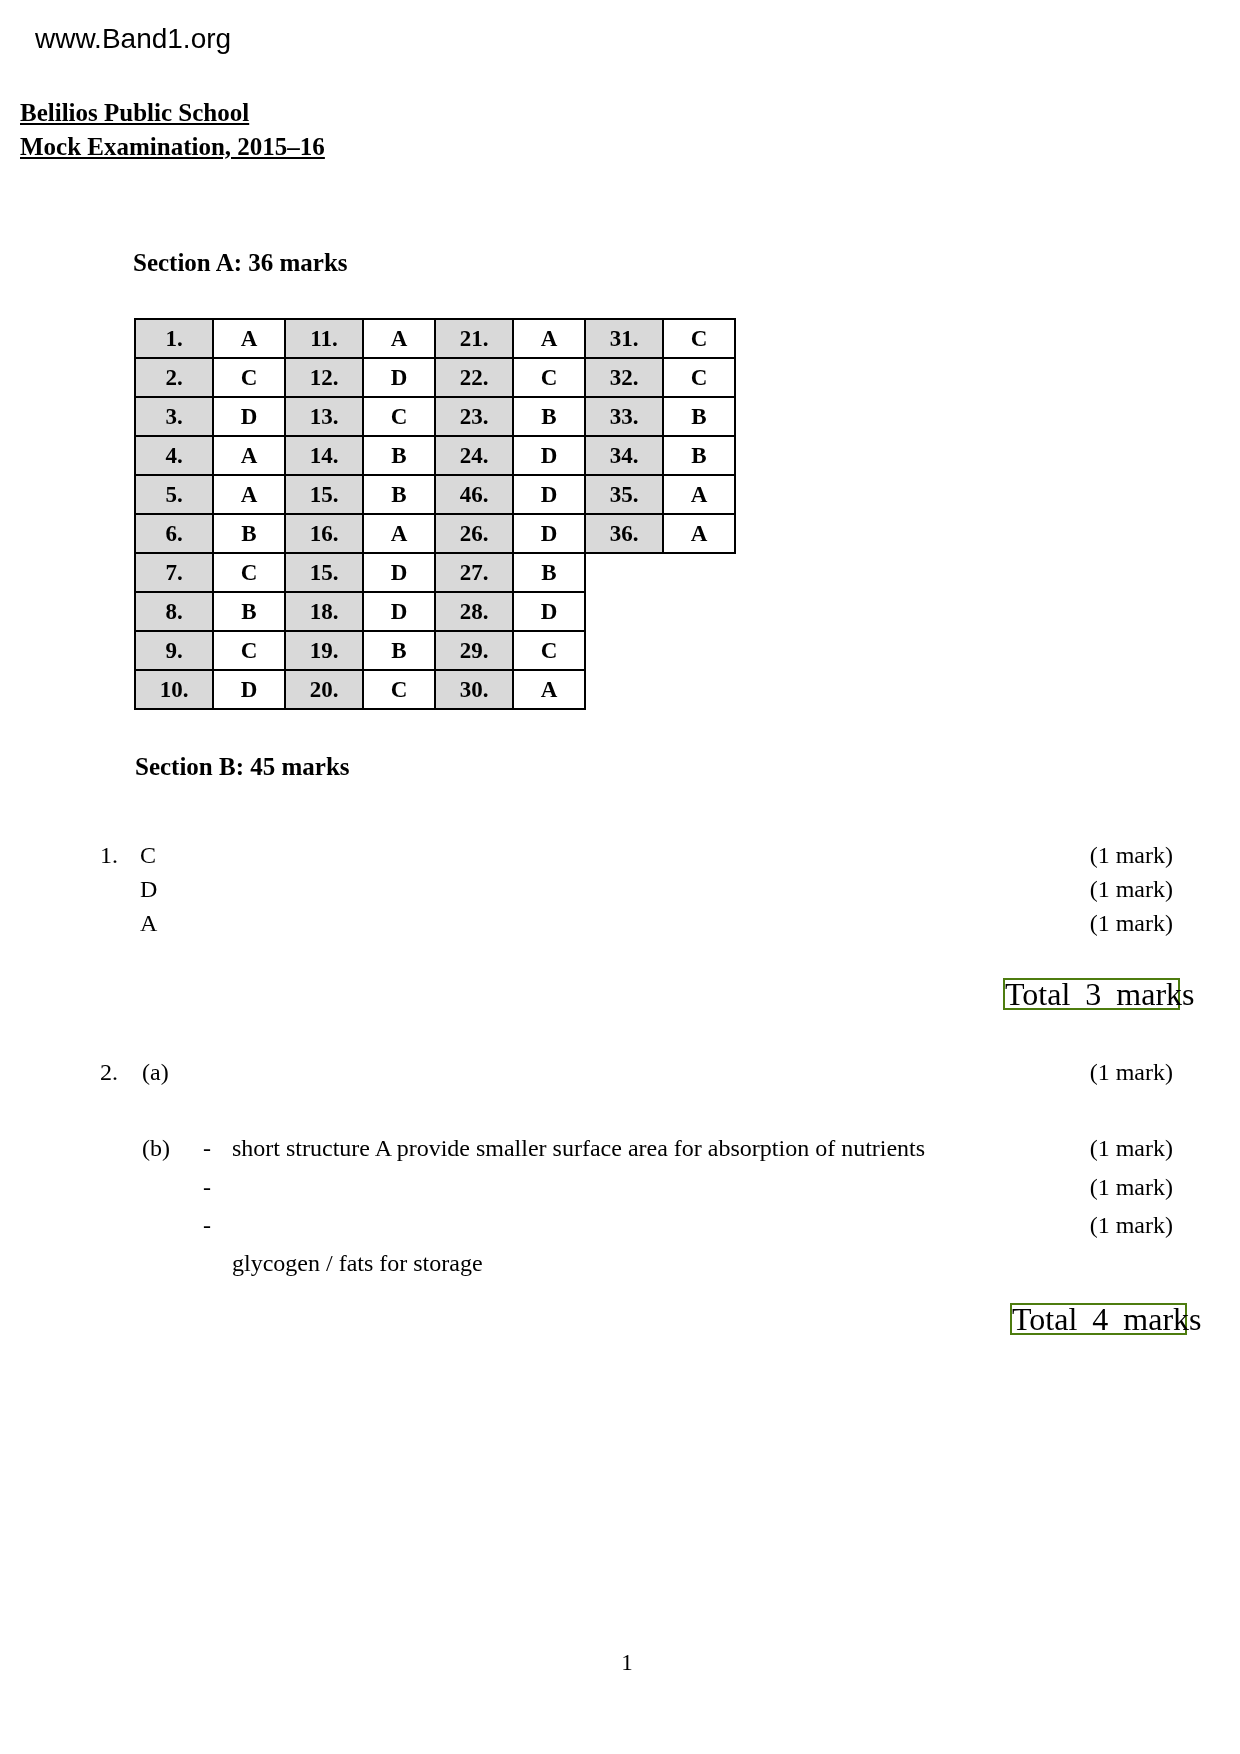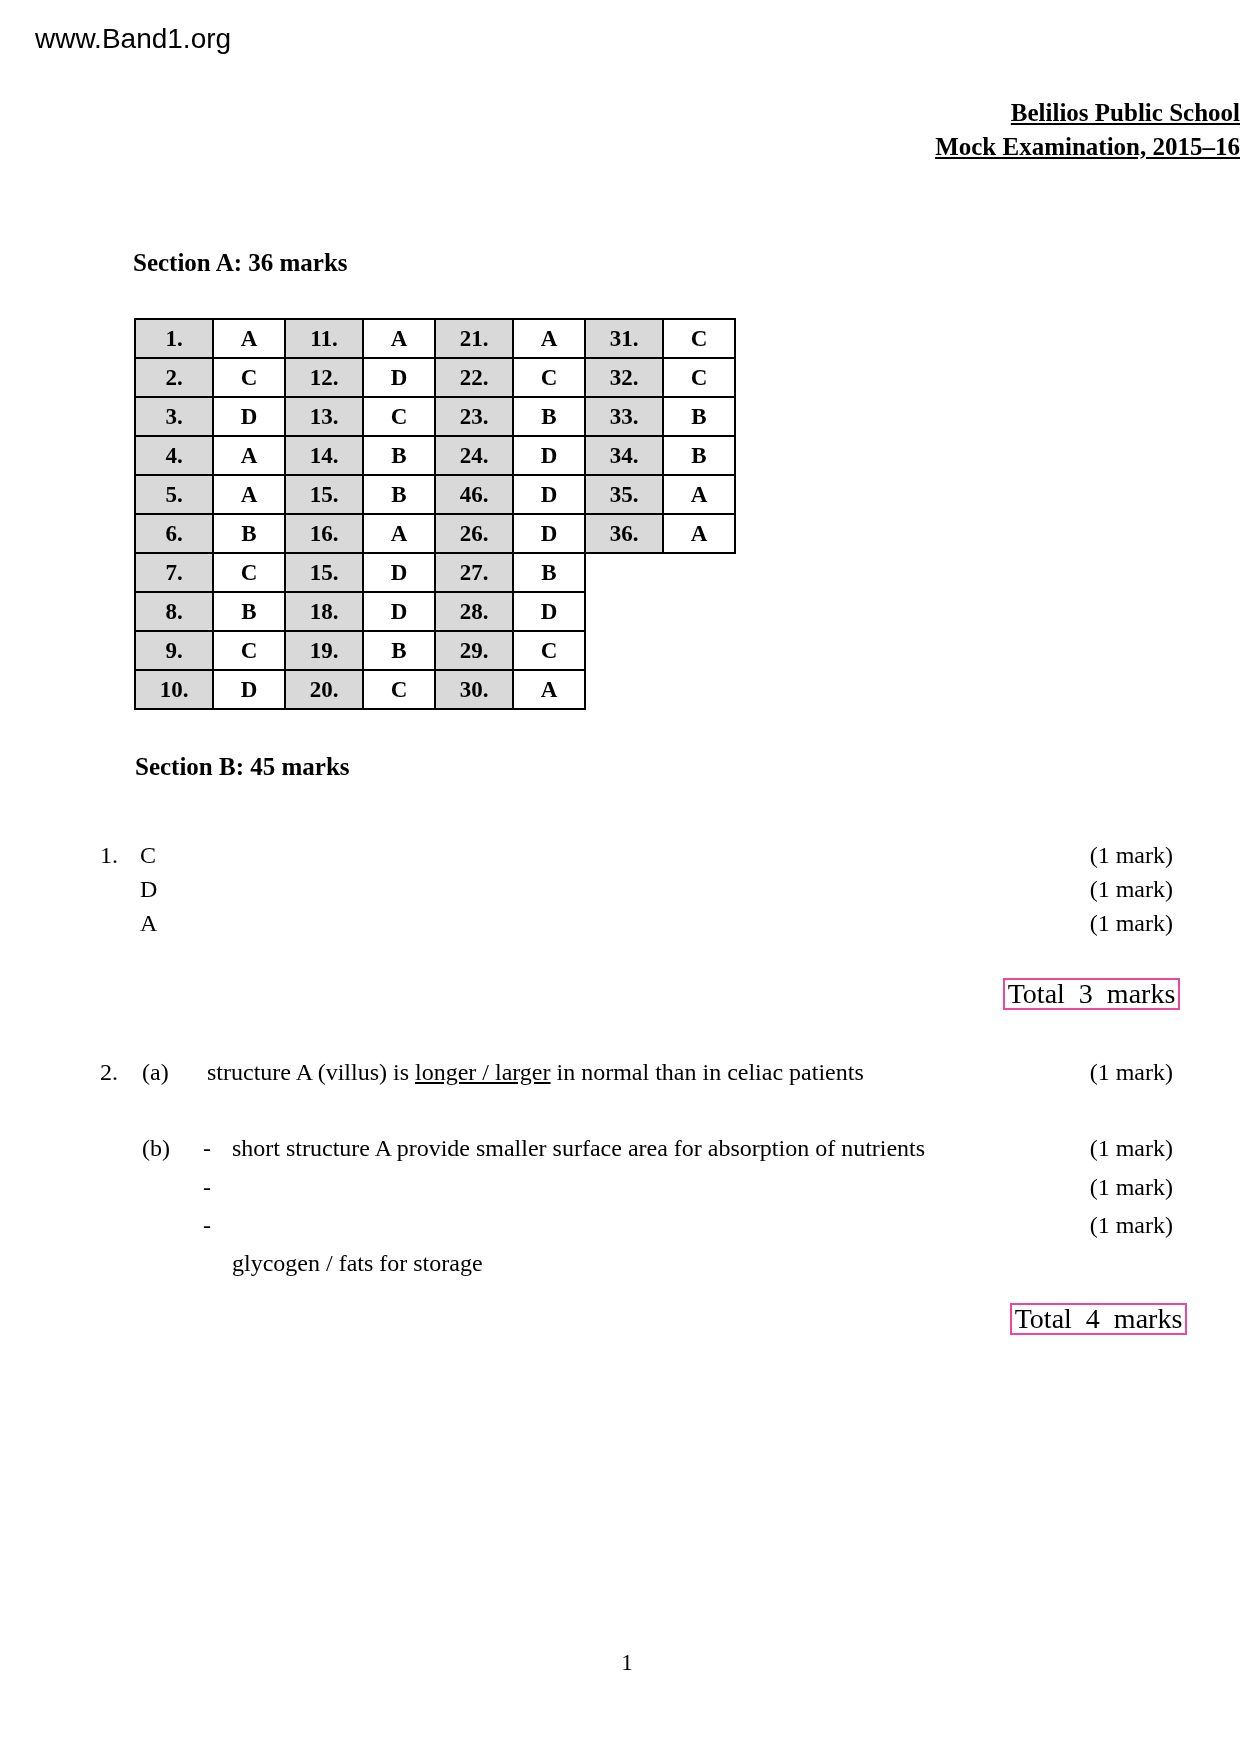--- a/index.html
+++ b/index.html
@@ -19,21 +19,21 @@
     top: 22px;
     font-family: "Liberation Sans", sans-serif;
     font-size: 28px;
     line-height: 34px;
   }
   .heading-block {
     position: absolute;
     left: 20px;
     top: 96px;
     width: 1220px;
-    text-align: right;
+    text-align: left;
     font-weight: bold;
     font-size: 25px;
     line-height: 34px;
   }
   .heading-block .hline { text-decoration: underline; }
 
   .section-title {
     position: absolute;
     font-weight: bold;
     font-size: 25px;
@@ -83,26 +83,26 @@
     left: 132px;
     width: 834px;
     text-align: justify;
     text-align-last: justify;
     white-space: normal;
   }
   .u { text-decoration: underline; }
 
   .total-box {
     position: absolute;
-    border: 2px solid #ec4899;
+    border: 2px solid #4d7c0f;
     width: 173px;
     height: 28px;
     line-height: 28px;
     text-align: center;
-    font-size: 28px;
+    font-size: 32px;
     word-spacing: 7px;
     white-space: nowrap;
   }
   #total3 { left: 1003px; top: 978px; }
   #total4 { left: 1010px; top: 1303px; }
 
   .page-number {
     position: absolute;
     left: 0;
     top: 1650px;
@@ -236,21 +236,20 @@
   <div class="qline" style="top:906px">
     <span class="qletter">A</span>
     <span class="qmark">(1 mark)</span>
   </div>
 
   <div class="total-box" id="total3">Total 3 marks</div>
 
   <div class="qline" style="top:1055px">
     <span class="qnum">2.</span>
     <span class="sublabel">(a)</span>
-    <span class="qbody"><span>structure A (villus) is </span><span class="u">longer / larger</span><span> in normal than in celiac patients</span></span>
     <span class="qmark">(1 mark)</span>
   </div>
 
   <div class="qline" style="top:1131px">
     <span class="sublabel">(b)</span>
     <span class="dash">-</span>
     <span class="btext"><span>short structure A provide smaller surface area for absorption of nutrients</span><span class="u"></span></span>
     <span class="qmark">(1 mark)</span>
   </div>
   <div class="qline" style="top:1170px">

